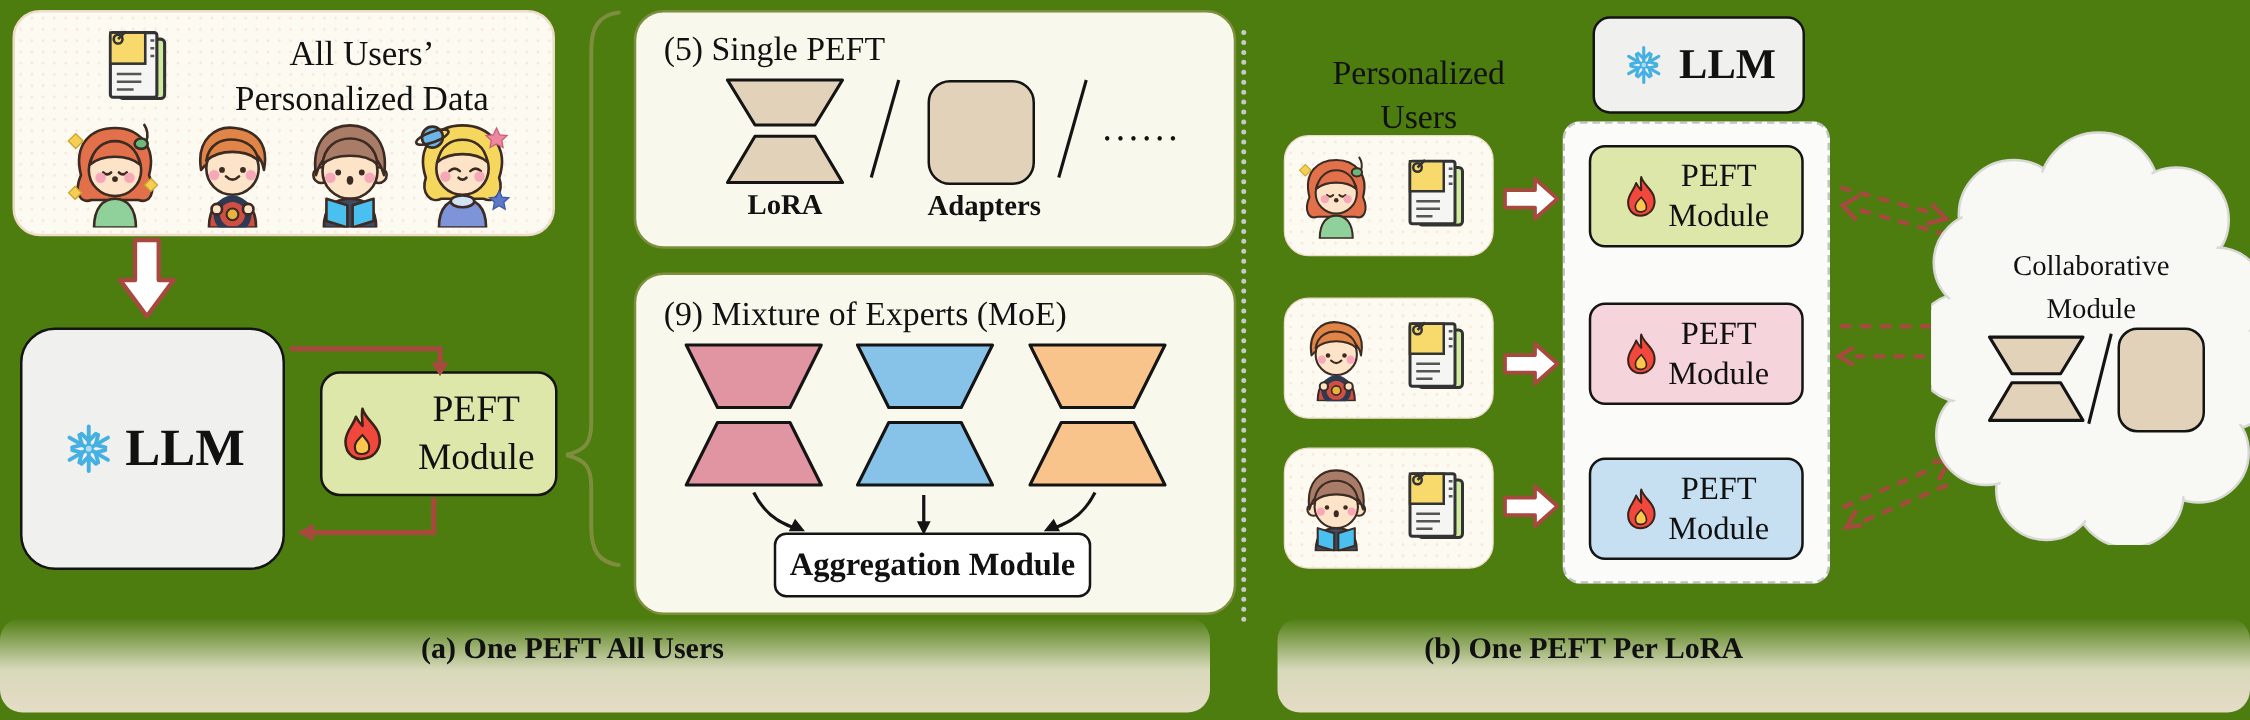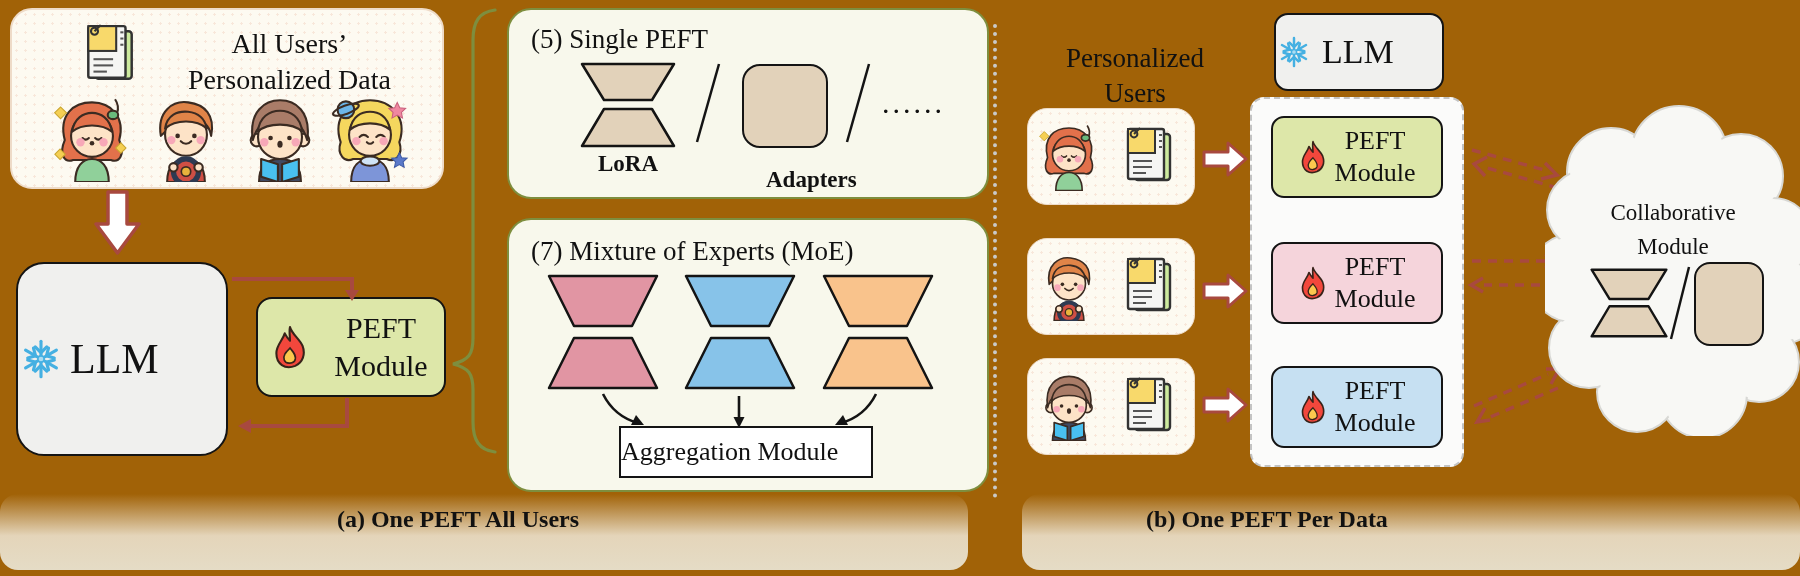--- a/index.html
+++ b/index.html
@@ -1,24 +1,24 @@
 <!DOCTYPE html>
 <html><head>
 <meta charset="utf-8">
 <style>
   html,body{margin:0;padding:0;background:#ffffff;}
-  #stage{position:relative;width:1800px;height:576px;background:#a16207;overflow:hidden;
+  #stage{position:relative;width:1800px;height:576px;background:#4d7c0f;overflow:hidden;
          font-family:"Liberation Serif","DejaVu Serif",serif;color:#111;}
   .abs{position:absolute;}
   .cream-box{background:#fdfaf1;border:2px solid #eedbc8;border-radius:22px;
     background-image:radial-gradient(circle, rgba(234,186,166,.30) 1px, transparent 1.3px);
     background-size:9px 9px;}
   .panel{background:#f8f8ec;border:2.5px solid #7e8e3e;border-radius:24px;}
   .blackbox{border:2.5px solid #141414;}
-  .center{display:flex;align-items:center;justify-content:flex-start;}
+  .center{display:flex;align-items:center;justify-content:center;font-weight:bold;}
   .tcenter{text-align:center;}
   .serif27{font-size:27px;line-height:34px;}
   .label23{font-size:23px;text-align:center;font-weight:bold;}
   .caption{font-size:24px;font-weight:bold;text-align:center;}
   .band{border-radius:18px;background:linear-gradient(180deg, rgba(255,255,255,0) 0%, rgba(240,233,217,.85) 55%, #e5dcc6 100%);}
   .divider{border-left:4px dotted #c9c9c9;}
   .dashedbox{background:#fbfbfa;border:2.5px dashed #c3c3c3;border-radius:14px;}
   .peft-b{border:2.5px solid #141414;border-radius:13px;display:flex;align-items:center;justify-content:center;gap:8px;}
   .peft-b .txt{font-size:26px;line-height:32px;text-align:center;}
   .adapter{background:#e2d2ba;border:2.5px solid #141414;}
@@ -172,29 +172,29 @@
     <div class="abs serif27" style="left:22px;top:12px;">(5) Single PEFT</div>
     <svg class="abs" style="left:71px;top:52px;" width="96" height="86" viewBox="0 0 96 86">
       <polygon points="2,2 94,2 72,38 24,38" fill="#e2d2ba" stroke="#141414" stroke-width="2.5" stroke-linejoin="round"></polygon>
       <polygon points="24,47 72,47 94,84 2,84" fill="#e2d2ba" stroke="#141414" stroke-width="2.5" stroke-linejoin="round"></polygon>
     </svg>
     <div class="abs label23" style="left:71px;top:141px;width:96px;">LoRA</div>
     <svg class="abs" style="left:185px;top:50px;" width="28" height="86" viewBox="0 0 28 86">
       <line x1="25" y1="4" x2="3" y2="82" stroke="#141414" stroke-width="2.5"></line>
     </svg>
     <div class="abs adapter" style="left:233px;top:54px;width:82px;height:80px;border-radius:18px;"></div>
-    <div class="abs label23" style="left:233px;top:157px;width:82px;margin-left:24px;">Adapters</div>
+    <div class="abs label23" style="left:233px;top:142px;width:82px;">Adapters</div>
     <svg class="abs" style="left:335px;top:50px;" width="28" height="86" viewBox="0 0 28 86">
       <line x1="25" y1="4" x2="3" y2="82" stroke="#141414" stroke-width="2.5"></line>
     </svg>
     <div class="abs" style="left:373px;top:76px;font-size:30px;letter-spacing:3px;">......</div>
   </div>
 
   <div class="abs panel" style="left:507px;top:218px;width:478px;height:270px;">
-    <div class="abs serif27" style="left:22px;top:14px;">(7) Mixture of Experts (MoE)</div>
+    <div class="abs serif27" style="left:22px;top:14px;">(9) Mixture of Experts (MoE)</div>
     <svg class="abs" style="left:38px;top:54px;" width="112" height="116" viewBox="0 0 112 116">
       <polygon points="2,2 110,2 85,52 27,52" fill="#e195a3" stroke="#141414" stroke-width="2.5" stroke-linejoin="round"></polygon>
       <polygon points="27,64 85,64 110,114 2,114" fill="#e195a3" stroke="#141414" stroke-width="2.5" stroke-linejoin="round"></polygon>
     </svg>
     <svg class="abs" style="left:175px;top:54px;" width="112" height="116" viewBox="0 0 112 116">
       <polygon points="2,2 110,2 85,52 27,52" fill="#87c3e9" stroke="#141414" stroke-width="2.5" stroke-linejoin="round"></polygon>
       <polygon points="27,64 85,64 110,114 2,114" fill="#87c3e9" stroke="#141414" stroke-width="2.5" stroke-linejoin="round"></polygon>
     </svg>
     <svg class="abs" style="left:313px;top:54px;" width="112" height="116" viewBox="0 0 112 116">
       <polygon points="2,2 110,2 85,52 27,52" fill="#f9c38c" stroke="#141414" stroke-width="2.5" stroke-linejoin="round"></polygon>
@@ -203,21 +203,21 @@
     <svg class="abs" style="left:39px;top:172px;" width="390" height="40" viewBox="0 0 390 40">
       <g stroke="#141414" stroke-width="2.6" fill="none">
         <path d="M55 2 C62 16 72 26 90 31"></path>
         <path d="M191 4 L191 26"></path>
         <path d="M328 2 C321 16 311 26 293 31"></path>
       </g>
       <polygon points="96,33 83,33 88,23" fill="#141414"></polygon>
       <polygon points="191,36 185.5,25 196.5,25" fill="#141414"></polygon>
       <polygon points="287,33 300,33 295,23" fill="#141414"></polygon>
     </svg>
-    <div class="abs blackbox center" style="left:110px;top:206px;width:250px;height:48px;background:#ffffff;border-width:2px;border-radius:0;font-size:26px;">
+    <div class="abs blackbox center" style="left:110px;top:206px;width:250px;height:48px;background:#ffffff;border-width:2px;border-radius:10px;font-size:26px;">
       <span>Aggregation Module</span>
     </div>
   </div>
 
   <div class="abs band" style="left:0px;top:494px;width:968px;height:76px;"></div>
   <div class="abs caption" style="left:58px;top:506px;width:800px;">(a) One PEFT All Users</div>
 
   <div class="abs divider" style="left:993px;top:24px;height:474px;width:0px;"></div>
 
   <div class="abs tcenter" style="left:1052px;top:12px;width:166px;font-size:27px;line-height:35px;margin-top:29px;">
@@ -439,15 +439,15 @@
   <svg class="abs" style="left:1590px;top:262px;" width="78" height="82" viewBox="0 0 96 86">
     <polygon points="2,2 94,2 72,38 24,38" fill="#e2d2ba" stroke="#141414" stroke-width="3" stroke-linejoin="round"></polygon>
     <polygon points="24,47 72,47 94,84 2,84" fill="#e2d2ba" stroke="#141414" stroke-width="3" stroke-linejoin="round"></polygon>
   </svg>
   <svg class="abs" style="left:1668px;top:264px;" width="24" height="78" viewBox="0 0 24 78">
     <line x1="21" y1="3" x2="3" y2="75" stroke="#141414" stroke-width="2.5"></line>
   </svg>
   <div class="abs adapter" style="left:1694px;top:262px;width:66px;height:80px;border-radius:16px;"></div>
 
   <div class="abs band" style="left:1022px;top:494px;width:778px;height:76px;"></div>
-  <div class="abs caption" style="left:1000px;top:506px;width:534px;">(b) One PEFT Per Data</div>
+  <div class="abs caption" style="left:1000px;top:506px;width:534px;">(b) One PEFT Per LoRA</div>
 
 </div>
 
 </body></html>

